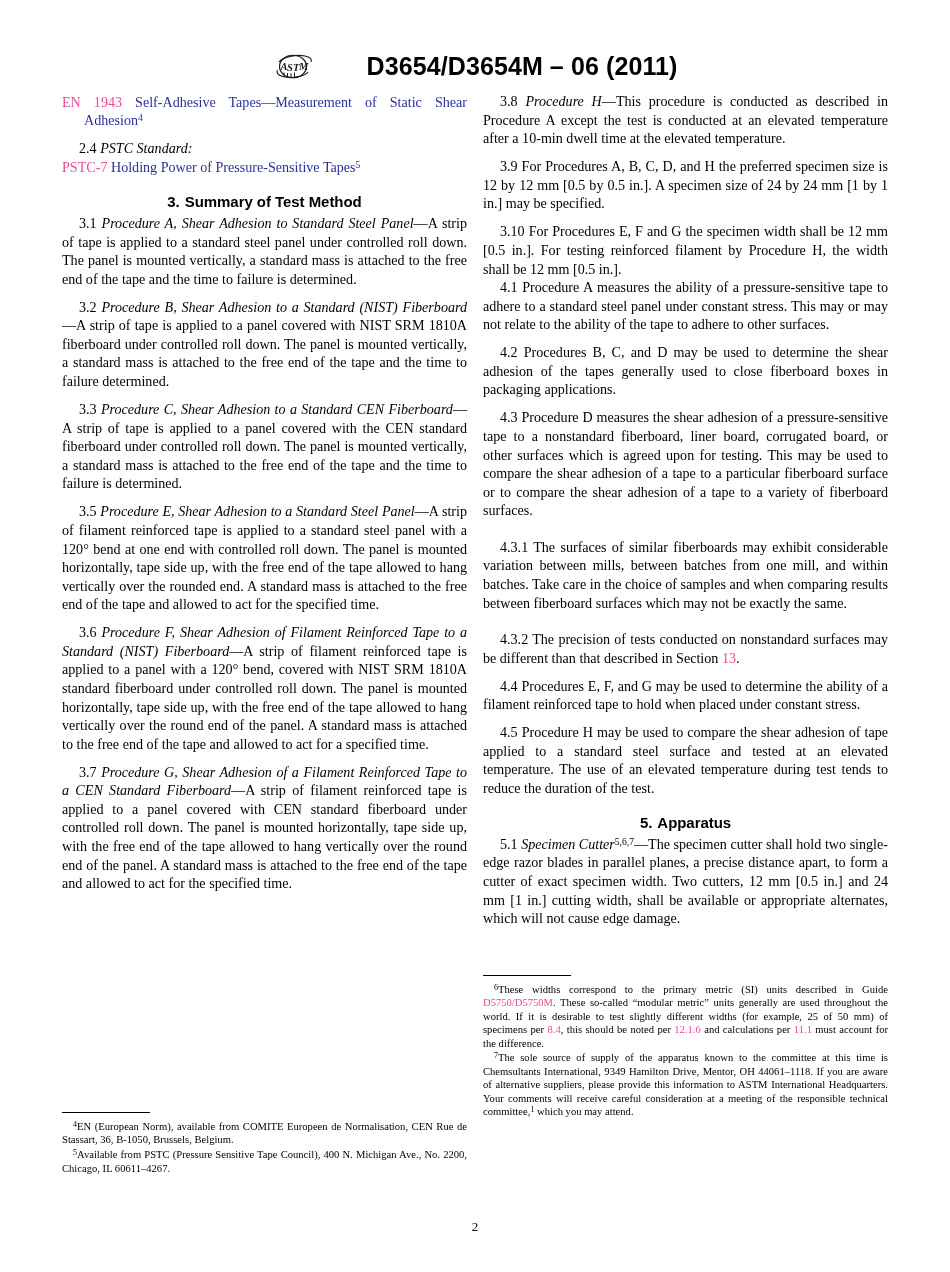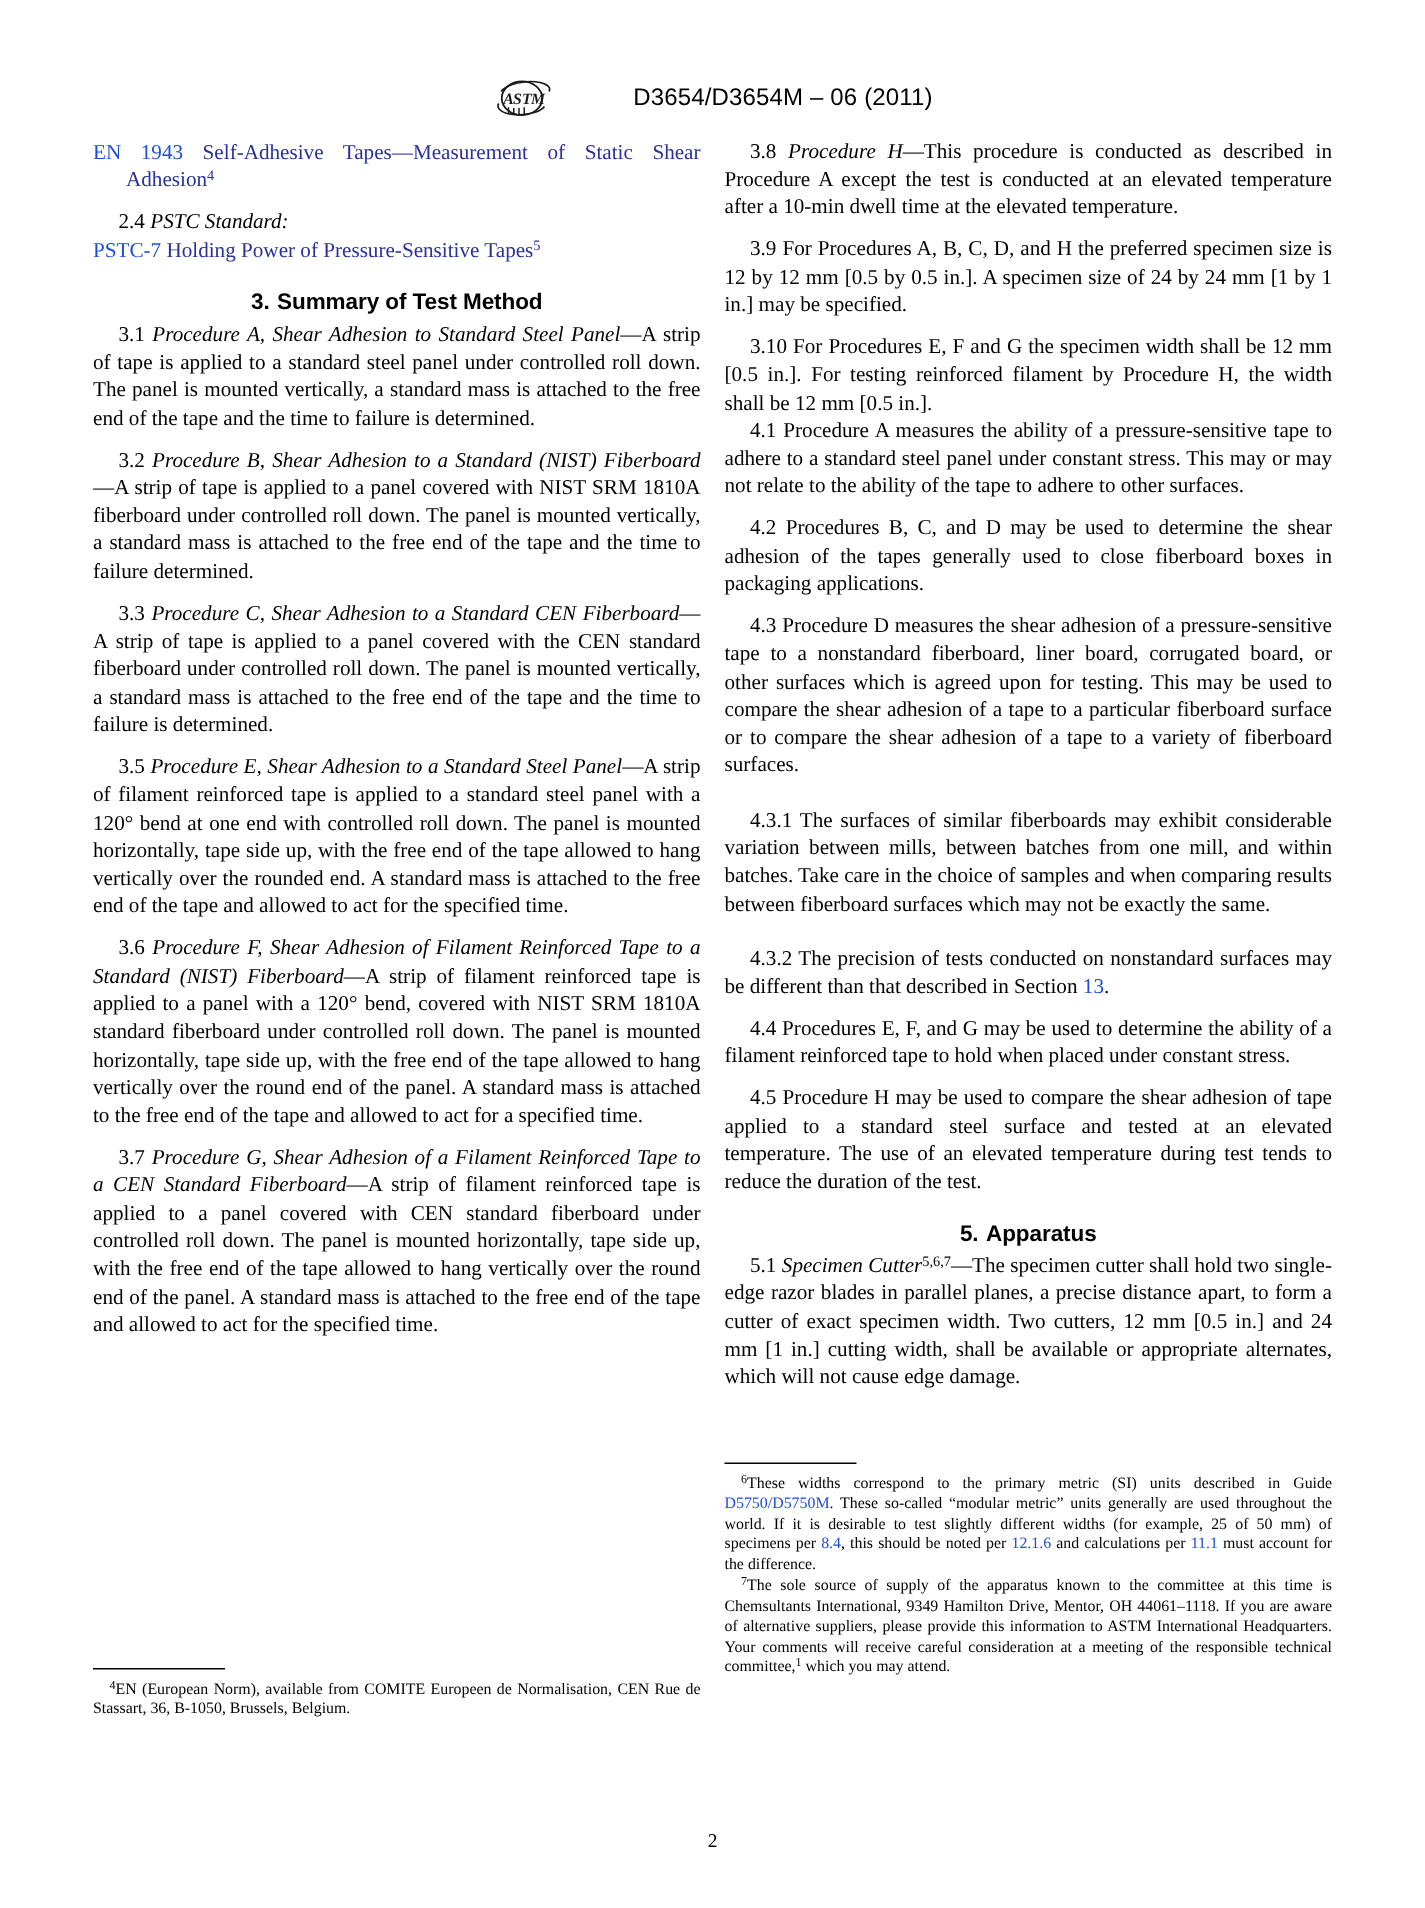--- a/index.html
+++ b/index.html
@@ -37,22 +37,22 @@
     align-items: center;
     gap: 9px;
   }
   .astm-logo {
     width: 42px;
     height: 27px;
     display: block;
   }
   .doc-designation {
     font-family: "Liberation Sans", "DejaVu Sans", sans-serif;
-    font-size: 16px;
-    font-weight: normal;
+    font-size: 25px;
+    font-weight: bold;
     letter-spacing: 0.1px;
     white-space: nowrap;
     margin-left: 43px;
   }
 
   
   .col {
     position: absolute;
     top: 92px;
     width: 405px;
@@ -110,21 +110,21 @@
   .section-head .num { margin-right: 5px; }
 
   i, .it { font-style: italic; }
 
   sup {
     font-size: 0.68em;
     vertical-align: 0.42em;
     line-height: 0;
   }
 
-  .lnk-red  { color: #1d4ed8; }
+  .lnk-red  { color: #ec4899; }
   .lnk-blue { color: #2a2f9c; }
 
   
   .footnotes {
     position: absolute;
     width: 405px;
     font-size: 10.6px;
     line-height: 1.265;
     text-align: justify;
   }
@@ -305,20 +305,23 @@
       <i>Specimen Cutter</i><sup>5,6,7</sup><span>—The specimen cutter shall hold two single-edge razor blades in parallel planes, a precise distance apart, to form a cutter of exact specimen width. Two cutters, 12 mm [0.5 in.] and 24 mm [1 in.] cutting width, shall be available or appropriate alternates, which will not cause edge damage.</span>
     </p>
 
   </div>
 
   <div class="footnotes left">
     <div class="fn-rule"></div>
     <p class="fn-item first">
       <sup>4</sup><span>EN (European Norm), available from COMITE Europeen de Normalisation, CEN Rue de Stassart, 36, B-1050, Brussels, Belgium.</span>
     </p>
+    <p class="fn-item">
+      <sup>5</sup><span>Available from PSTC (Pressure Sensitive Tape Council), 400 N. Michigan Ave., No. 2200, Chicago, IL 60611–4267.</span>
+    </p>
   </div>
 
   <div class="footnotes right">
     <div class="fn-rule"></div>
 
     <p class="fn-item first">
       <sup>6</sup><span>These widths correspond to the primary metric (SI) units described in Guide </span><span class="lnk-red">D5750/D5750M</span><span>. These so-called “modular metric” units generally are used throughout the world. If it is desirable to test slightly different widths (for example, 25 of 50 mm) of specimens per </span><span class="lnk-red">8.4</span><span>, this should be noted per </span><span class="lnk-red">12.1.6</span><span> and calculations per </span><span class="lnk-red">11.1</span><span> must account for the difference.</span>
     </p>
 
     <p class="fn-item">

